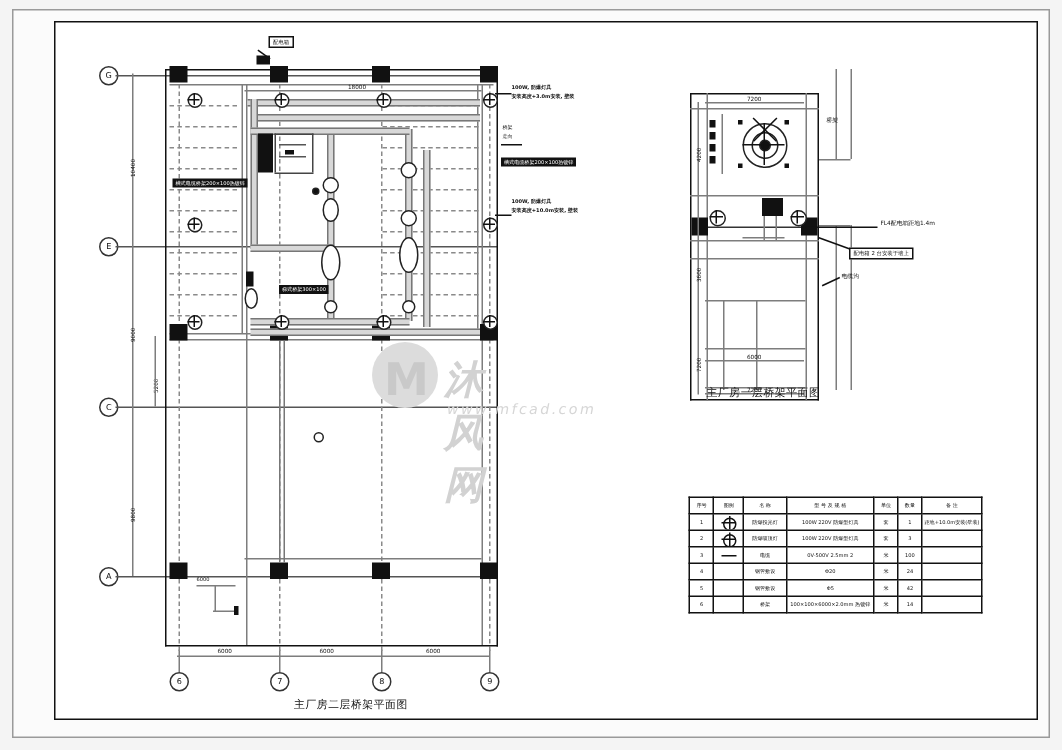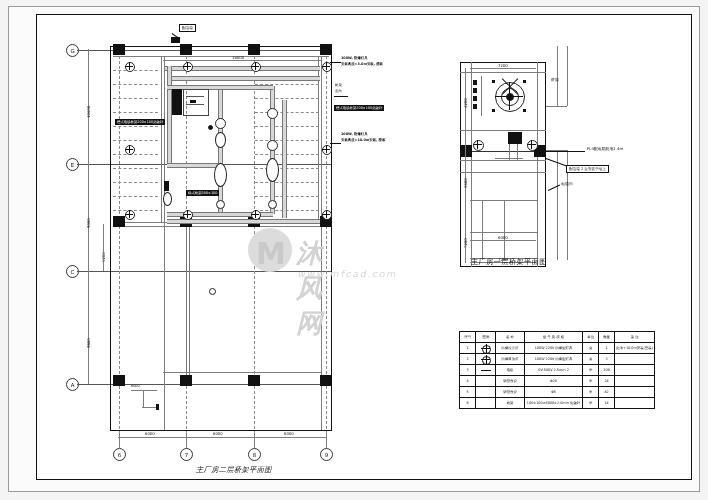--- a/index.html
+++ b/index.html
@@ -228,21 +228,21 @@
     <div class="ln" style="left:189px;top:227px;width:0.8px;height:148px;background:#777;"></div>
     <div class="circ" style="left:209px;top:288px;width:5px;height:5px;"></div>
     <div class="lbl tiny" style="left:268px;top:263px;">配电箱</div>
 
     <div class="thin-h" style="left:131px;top:390px;width:26px;"></div>
     <div class="thin-v" style="left:142.5px;top:390px;height:18px;"></div>
     <div class="thin-h" style="left:142px;top:407px;width:14px;"></div>
     <div class="blk" style="left:156px;top:404px;width:3px;height:6px;"></div>
     <div class="lbl tiny" style="left:131px;top:385px;">6000</div>
 
-    <div class="lbl title-cn" style="left:196px;top:466px;font-style:italic;">主厂房二层桥架平面图</div>
+    <div class="lbl title-cn" style="left:196px;top:466px;">主厂房二层桥架平面图</div>
   </div>
 
   <div>
     <div class="ln" style="left:460px;top:62px;width:1.2px;height:205px;"></div>
     <div class="ln" style="left:545px;top:62px;width:1.2px;height:205px;"></div>
     <div class="ln" style="left:460px;top:62px;width:86px;height:1.2px;"></div>
     <div class="ln" style="left:460px;top:266px;width:86px;height:1.2px;"></div>
 
     <div class="thin-v" style="left:470.5px;top:62px;height:205px;"></div>
     <div class="thin-v" style="left:536.5px;top:62px;height:205px;"></div>

